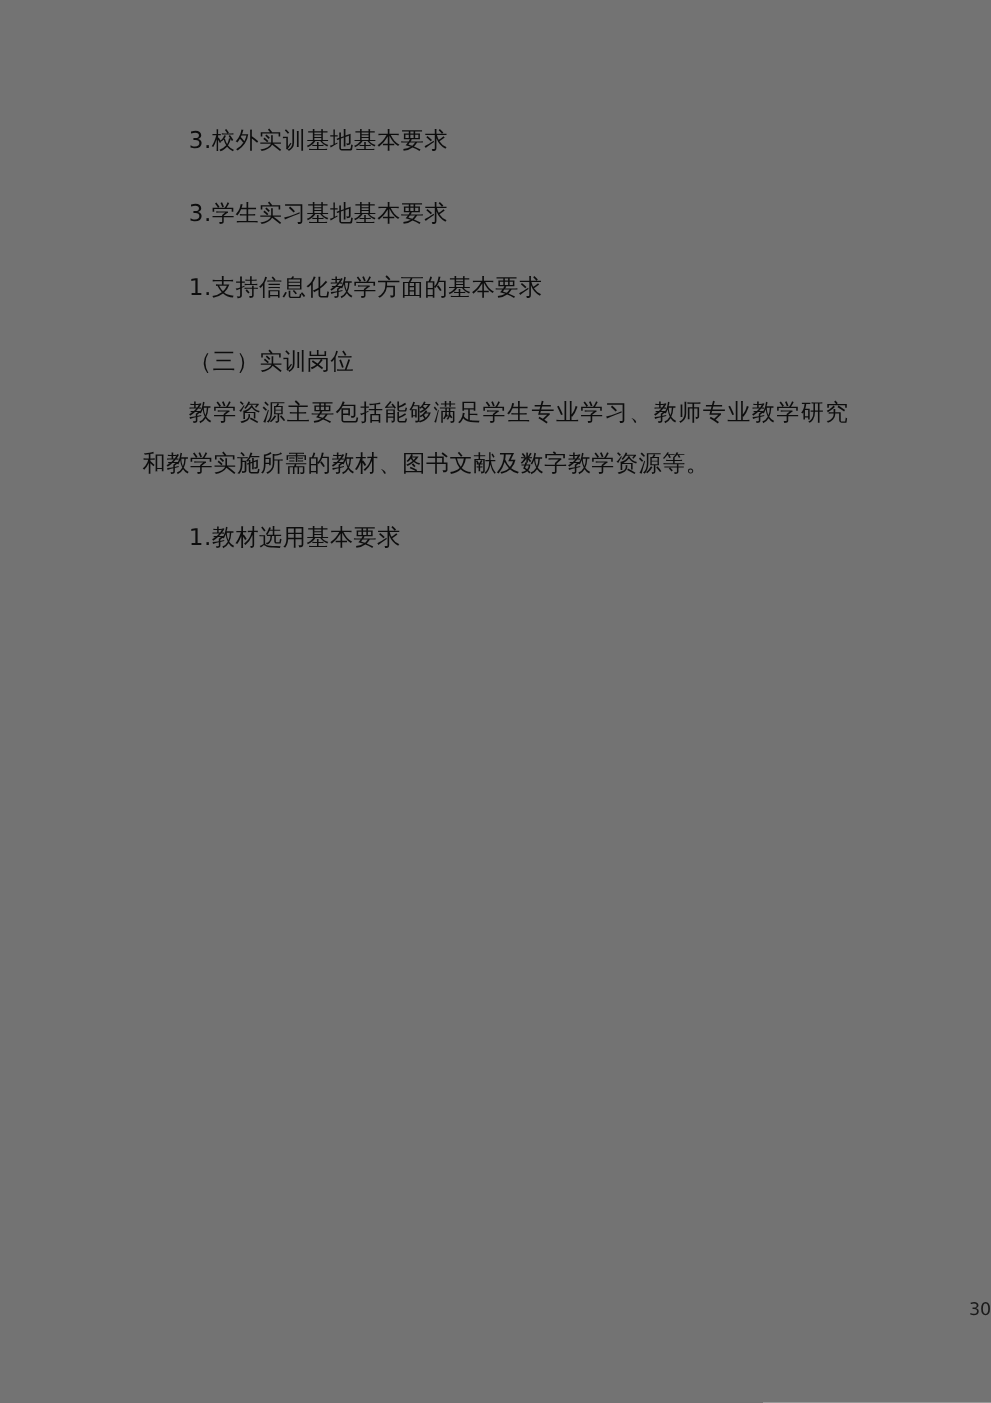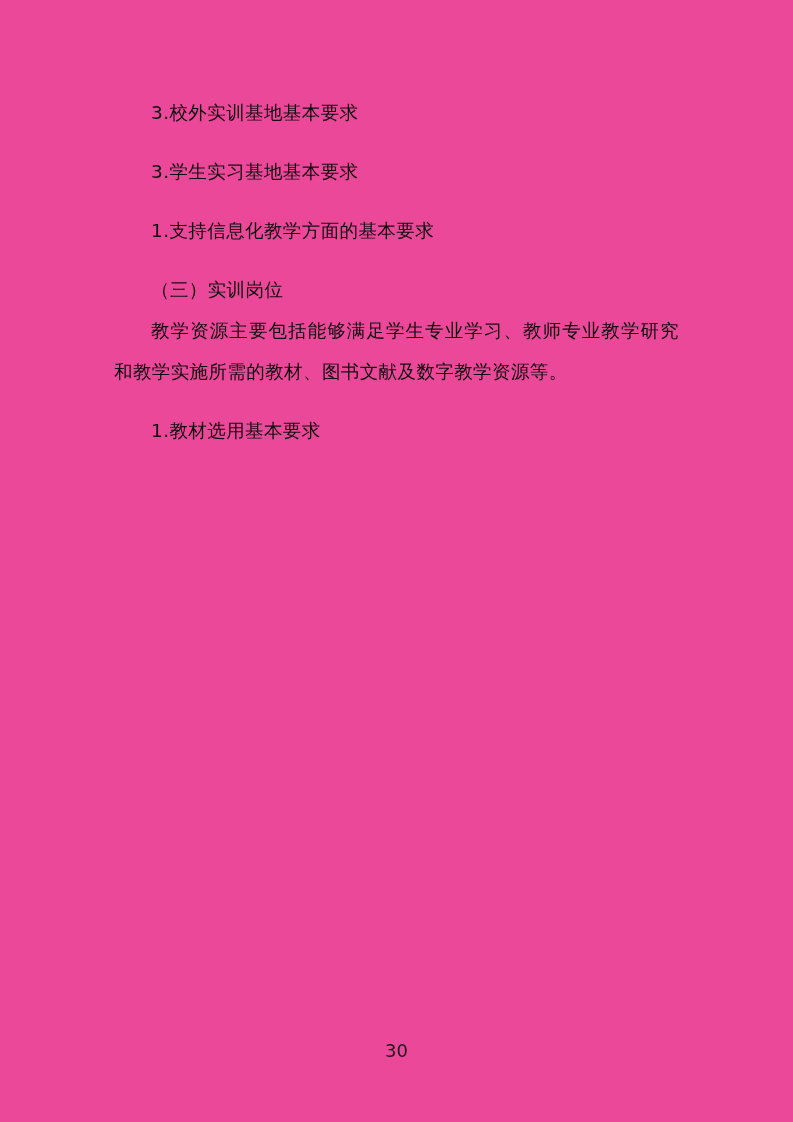--- a/index.html
+++ b/index.html
@@ -7,21 +7,21 @@
     padding: 0;
     background: #b8b8b8;
   }
   body {
     font-family: "DejaVu Sans", sans-serif;
   }
   .page {
     position: relative;
     width: 793px;
     height: 1122px;
-    background: #ec4899;
+    background: #737373;
     margin: 0 auto;
     box-sizing: border-box;
     overflow: hidden;
   }
   .content {
     position: absolute;
     left: 114px;
     top: 92px;
     width: 565px;
   }
@@ -39,23 +39,23 @@
     text-indent: 37px;
   }
   .gap {
     margin-top: 18px;
   }
   .page-number {
     position: absolute;
     left: 0;
     right: 0;
     top: 1040px;
-    text-align: center;
+    text-align: right;
     font-family: "DejaVu Sans", sans-serif;
-    font-size: 18px;
+    font-size: 14px;
     color: #1a1a1a;
   }
 </style>
 </head>
 <body>
 
 <div class="page">
   <div class="content">
     <p class="para indent">3.校外实训基地基本要求</p>
     <p class="para indent gap">3.学生实习基地基本要求</p>

